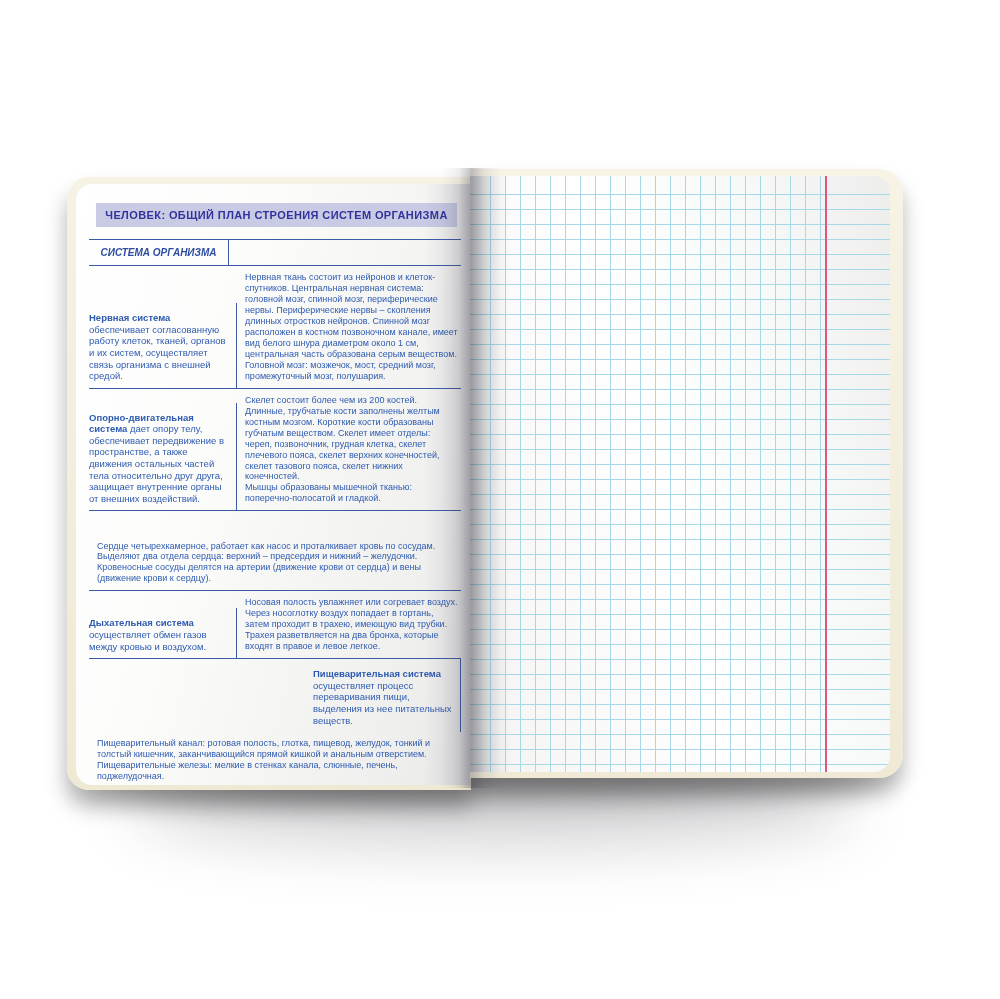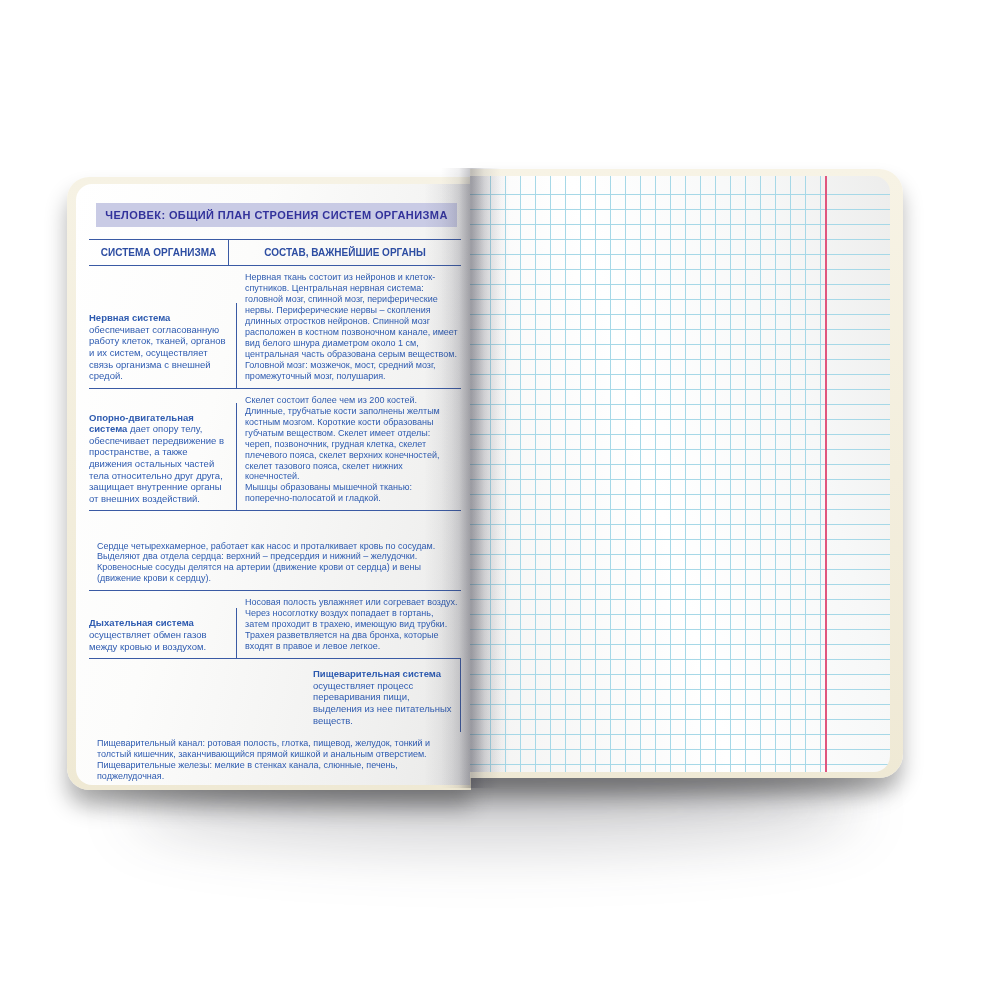--- a/index.html
+++ b/index.html
@@ -28,21 +28,21 @@
     background:linear-gradient(90deg,rgba(0,0,0,0) 0%,rgba(70,70,85,0.10) 60%,rgba(55,55,70,0.22) 100%);}
 
   .title-bar{position:absolute;left:20px;right:13px;top:19px;height:24px;
     background:var(--header-bg,#c9cbe5);display:flex;align-items:center;justify-content:center;
     color:var(--header-text,#32329b);font-weight:bold;font-size:11px;letter-spacing:.4px;}
 
   .sys-table{position:absolute;left:13px;right:9px;top:55px;color:var(--text-blue,#2e5bb0);}
   .thead{display:flex;border-top:1.5px solid var(--border-blue,#3a5aa4);
     border-bottom:1.5px solid var(--border-blue,#3a5aa4);}
   .th{font-weight:bold;font-size:10px;display:flex;align-items:center;justify-content:center;
-    min-height:25px;text-align:center;color:var(--header-col-text,#2d4da2);}
+    min-height:25px;text-align:center;color:var(--header-col-text,#2d4da2);font-style:italic;}
   .c1w{width:139px;border-right:1.5px solid var(--border-blue,#3a5aa4);}
   .c2w{flex:1;}
   .trow{display:flex;border-bottom:1.5px solid var(--border-blue,#3a5aa4);align-items:flex-end;}
   .c1{width:139px;border-right:1.5px solid var(--border-blue,#3a5aa4);
     padding:9px 8px 6px 0;font-size:9.5px;line-height:1.22;}
   .c1 .b{font-weight:bold;}
   .c2{flex:1;padding:6px 2px 6px 8px;font-size:9px;line-height:1.22;white-space:pre-line;}
   .r1{min-height:109px;} .r2{min-height:115px;} .r3{min-height:79px;}
   .r4{min-height:64px;} .r5{min-height:71px;flex-direction:column;} .r6{min-height:66px;border-bottom:1.5px solid var(--border-blue,#3a5aa4);}
 
@@ -77,21 +77,20 @@
   <div class="stack-right"></div>
 
   <div class="left-page">
     <div class="title-bar">
       <span>ЧЕЛОВЕК: ОБЩИЙ ПЛАН СТРОЕНИЯ СИСТЕМ ОРГАНИЗМА</span>
     </div>
 
     <div class="sys-table">
       <div class="thead">
         <div class="th c1w">СИСТЕМА ОРГАНИЗМА</div>
-        <div class="th c2w">СОСТАВ, ВАЖНЕЙШИЕ ОРГАНЫ</div>
       </div>
 
       <div class="trow r1">
         <div class="c1">
           <span class="b">Нервная система</span>
           <span>обеспечивает согласованную работу клеток, тканей, органов и их систем, осуществляет связь организма с внешней средой.</span>
         </div>
         <div class="c2">Нервная ткань состоит из нейронов и клеток-спутников. Центральная нервная система: головной мозг, спинной мозг, периферические нервы. Периферические нервы – скопления длинных отростков нейронов. Спинной мозг расположен в костном позвоночном канале, имеет вид белого шнура диаметром около 1 см, центральная часть образована серым веществом. Головной мозг: мозжечок, мост, средний мозг, промежуточный мозг, полушария.</div>
       </div>
 

